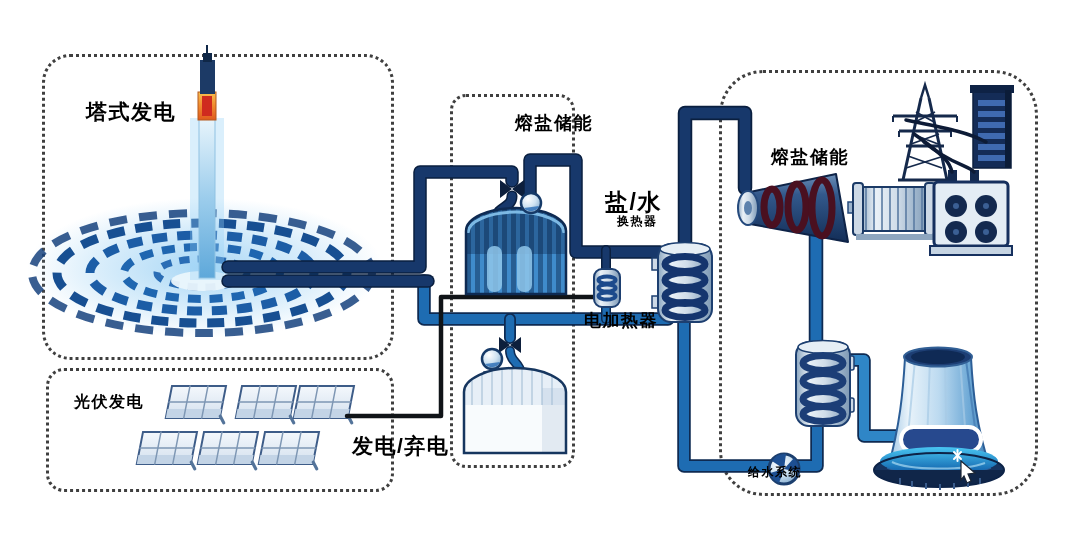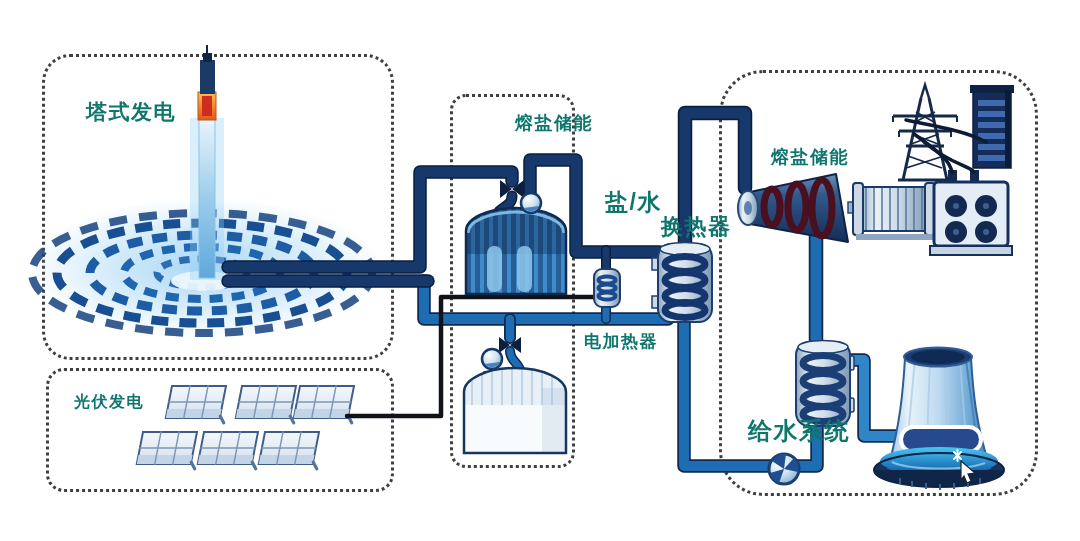--- a/index.html
+++ b/index.html
@@ -4,21 +4,21 @@
 <style>
   html,body{margin:0;padding:0;background:#ffffff;}
   .canvas{position:relative;width:1080px;height:541px;background:#ffffff;overflow:hidden;
           font-family:"Liberation Sans","DejaVu Sans",sans-serif;}
   .dash-box{position:absolute;border:3px dotted #3f3f3f;background:transparent;}
   .box-tower{left:42px;top:54px;width:346px;height:300px;border-radius:28px;}
   .box-pv{left:46px;top:368px;width:342px;height:118px;border-radius:18px;}
   .box-salt{left:450px;top:94px;width:119px;height:368px;border-radius:16px;}
   .box-power{left:719px;top:70px;width:313px;height:420px;border-radius:44px;}
   .gfx{position:absolute;left:0;top:0;}
-  .lbl{position:absolute;font-weight:800;color:#0f766e;letter-spacing:1.5px;white-space:nowrap;line-height:1.2;}
+  .lbl{position:absolute;font-weight:800;color:#000000;letter-spacing:1.5px;white-space:nowrap;line-height:1.2;}
 </style>
 </head>
 <body>
 
 <div class="canvas">
 
   <div class="dash-box box-tower"></div>
   <div class="dash-box box-pv"></div>
   <div class="dash-box box-salt"></div>
   <div class="dash-box box-power"></div>
@@ -407,20 +407,21 @@
         <line x1="954" y1="452" x2="961" y2="459"></line>
           <line x1="961" y1="452" x2="954" y2="459"></line>
         <line x1="957.5" y1="450" x2="957.5" y2="461"></line>
       </g>
       <path d="M961,461 L975,473 L968,474 L971,481 L967,483 L964,476 L961,480 Z" fill="#ffffff" stroke="#1a2433" stroke-width="1.2"></path>
     </g>
   </svg>
 
   <div class="lbl" style="left:86px;top:99px;font-size:21px;">塔式发电</div>
   <div class="lbl" style="left:74px;top:392px;font-size:16px;">光伏发电</div>
+  <div class="lbl" style="left:352px;top:433px;font-size:21px;">发电/弃电</div>
   <div class="lbl" style="left:479px;top:113px;font-size:18px;margin-left:36px;">熔盐储能</div>
   <div class="lbl" style="left:605px;top:189px;font-size:23px;">盐/水</div>
-  <div class="lbl" style="left:617px;top:214px;font-size:22px;margin-left:44px;">换热器</div>
-  <div class="lbl" style="left:584px;top:332px;font-size:17px;">电加热器</div>
+  <div class="lbl" style="left:617px;top:214px;font-size:12px;">换热器</div>
+  <div class="lbl" style="left:584px;top:311px;font-size:17px;">电加热器</div>
   <div class="lbl" style="left:771px;top:147px;font-size:18px;">熔盐储能</div>
-  <div class="lbl" style="left:748px;top:417px;font-size:24px;">给水系统</div>
+  <div class="lbl" style="left:748px;top:465px;font-size:12px;">给水系统</div>
 
 </div>
 
 </body></html>

